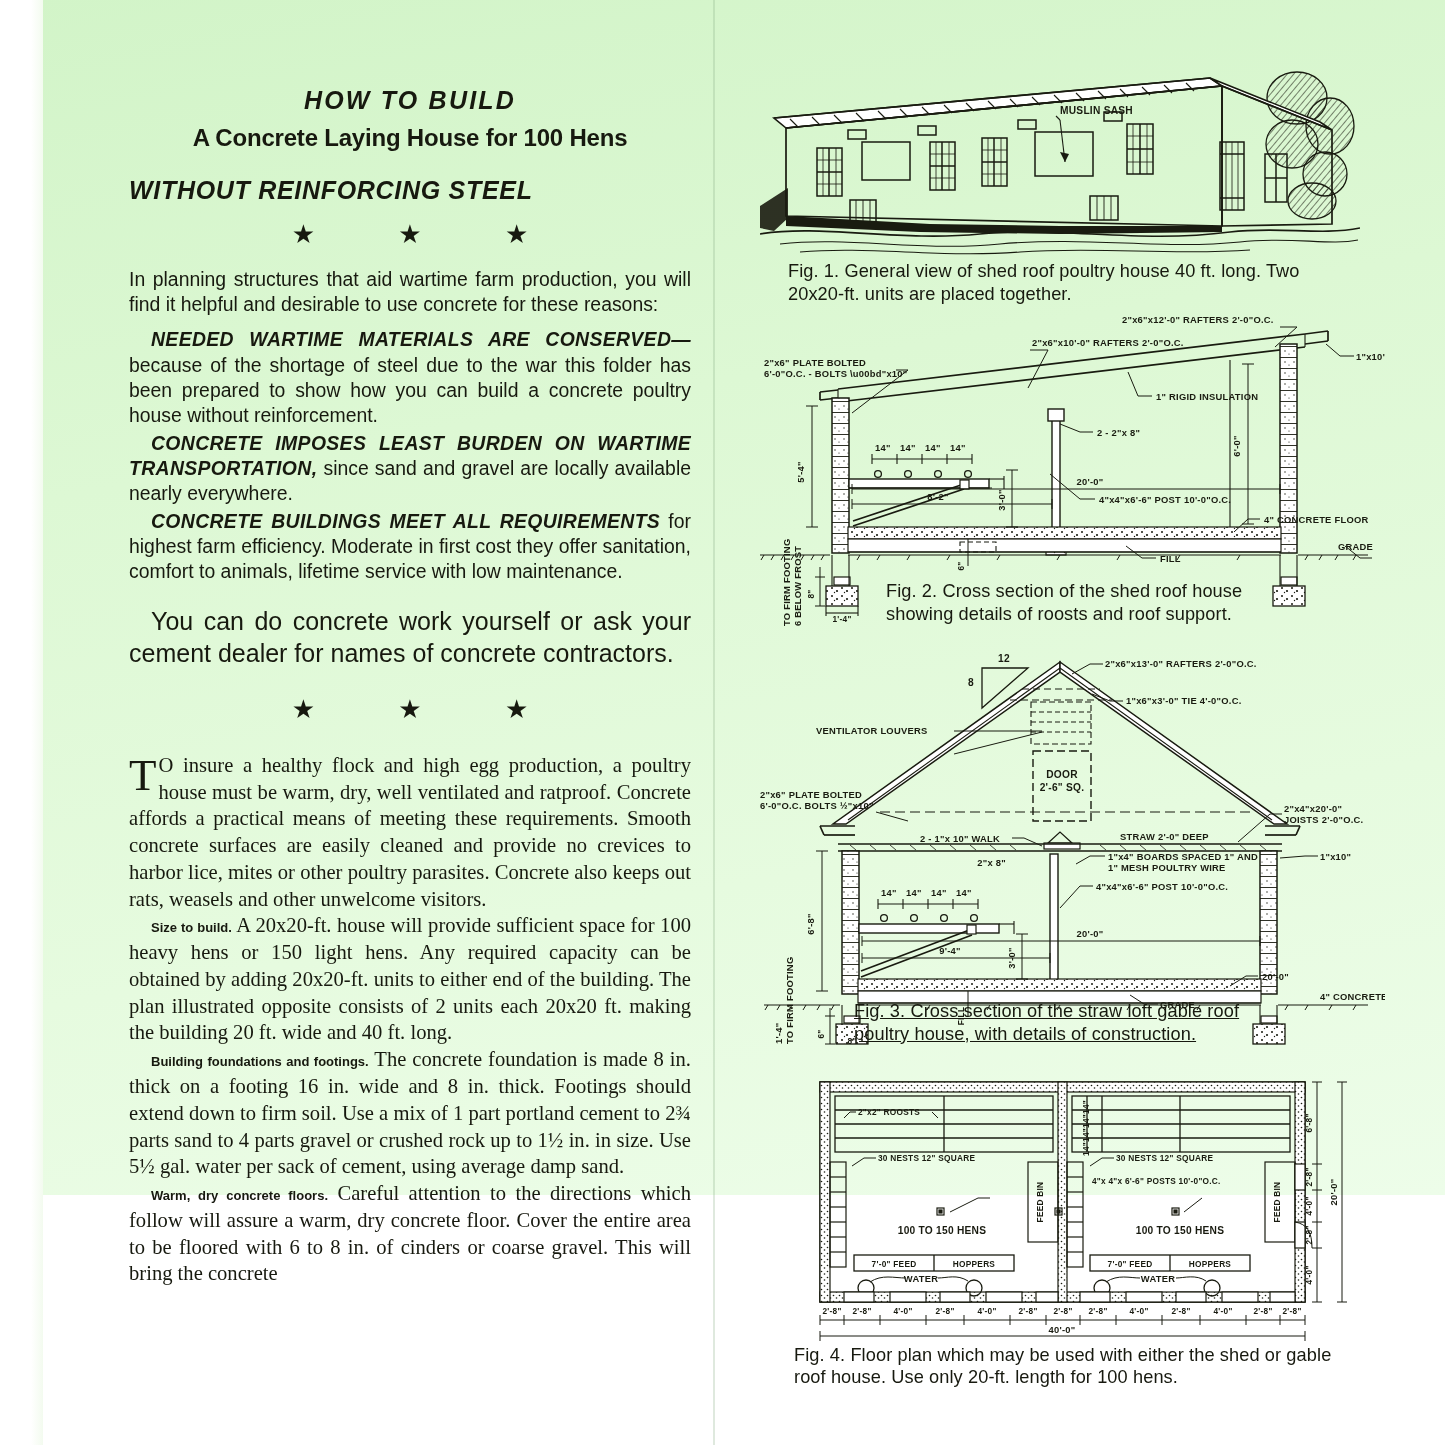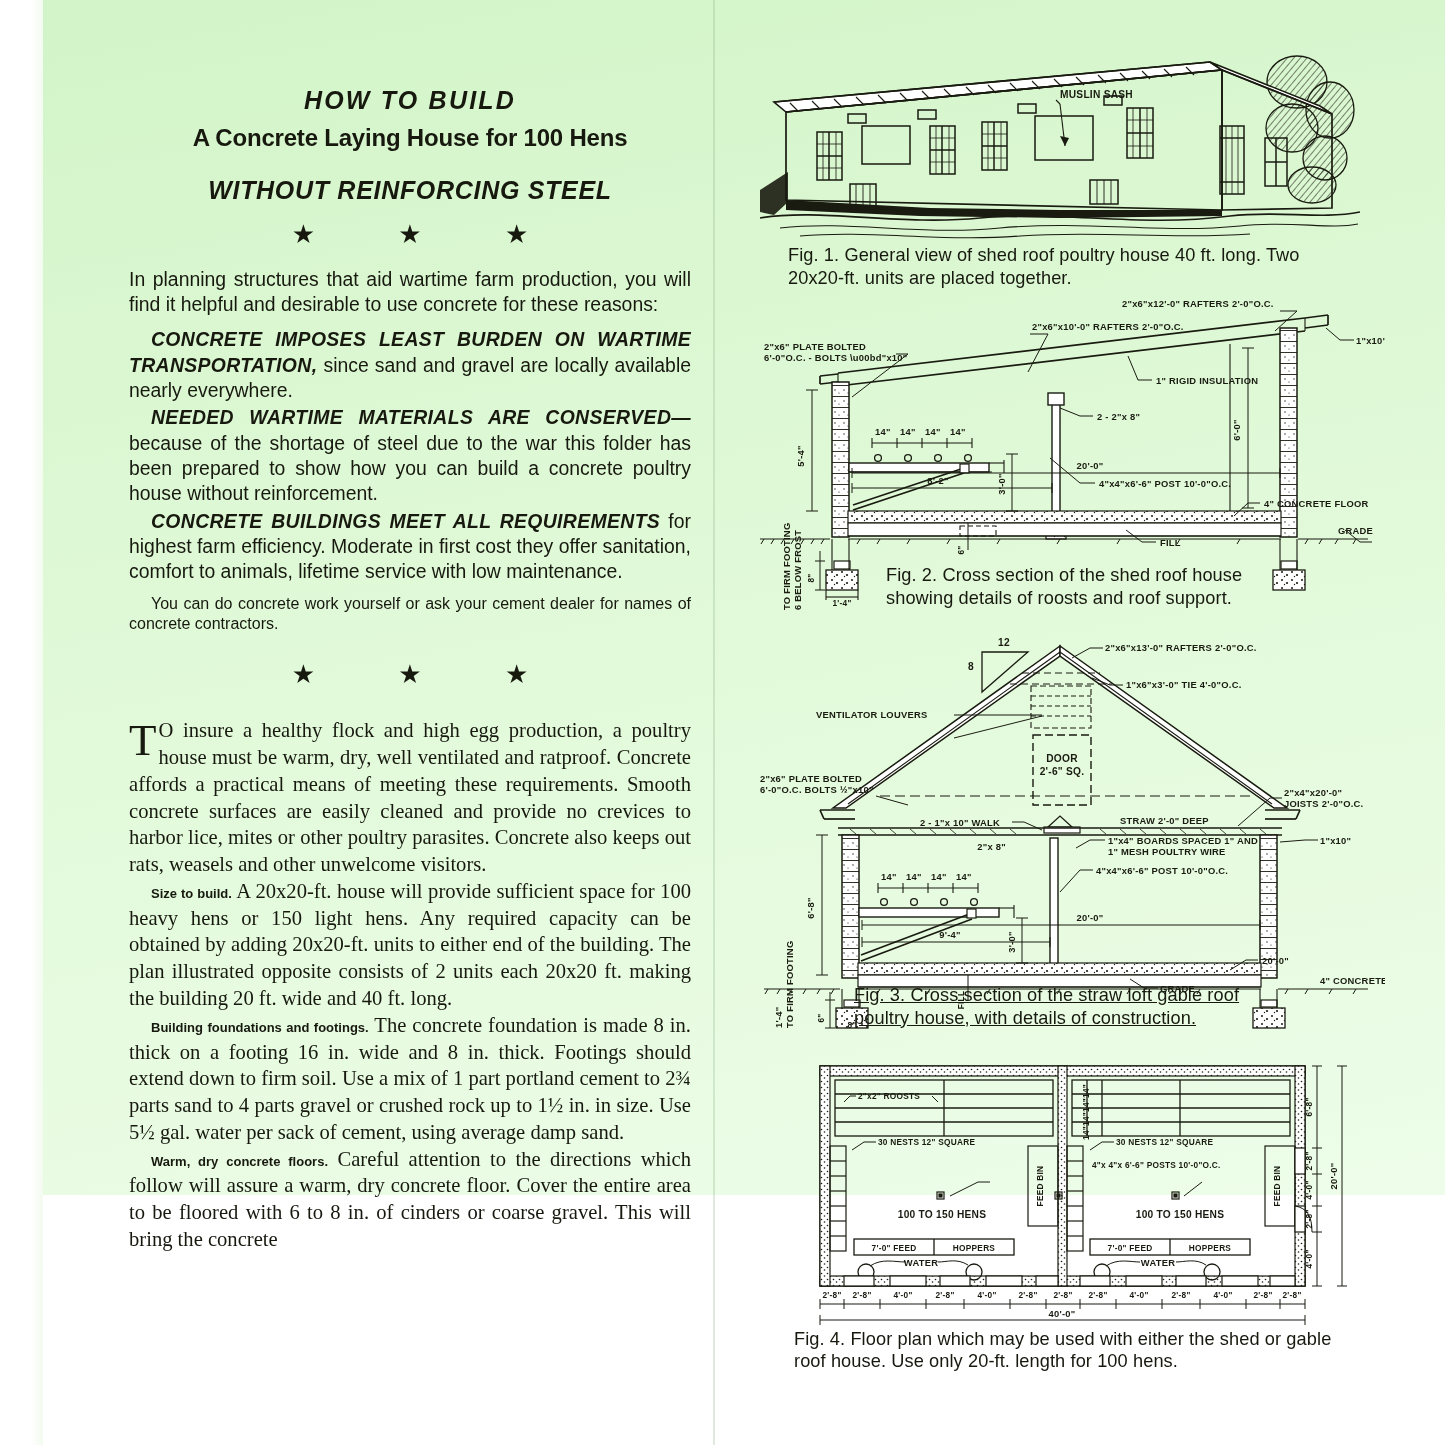--- a/index.html
+++ b/index.html
@@ -30,58 +30,58 @@
   .kicker{
     font-weight:bold;font-style:italic;font-size:25px;letter-spacing:2.2px;
     text-align:center;margin:0 0 9px 0;
   }
   .headline{
     font-weight:bold;font-size:24px;letter-spacing:-.2px;
     text-align:center;margin:0 0 24px 0;white-space:nowrap;
   }
   .subhead{
     font-weight:bold;font-style:italic;font-size:25px;letter-spacing:.7px;
-    text-align:center;margin:0 0 0 0;
+    text-align:left;margin:0 0 0 0;
   }
   .stars{
     text-align:center;font-size:26px;letter-spacing:38px;
     margin:16px 0 20px 38px;color:#17190f;line-height:1;
   }
   .stars.second{margin:26px 0 30px 38px;}
   .lede{
     font-size:19.4px;line-height:1.3;margin:8px 0 10px 0;
     text-align:justify;
   }
   .bullet{
     font-size:19.4px;line-height:1.305;margin:0 0 2px 0;
     text-indent:22px;text-align:justify;
   }
   .bullet b{font-weight:bold;font-style:italic;letter-spacing:.35px;}
   .plain-ind{
-    font-size:16px;line-height:1.305;margin:9px 0 0 0;
+    font-size:25px;line-height:1.305;margin:20px 0 0 0;
     text-indent:22px;text-align:justify;
   }
   
   .serif-block{font-family:"Liberation Serif", serif;}
   .dropcap-para{
     font-size:20.6px;line-height:1.30;text-align:justify;margin:0;
     position:relative;
   }
   .dropcap{
     float:left;font-size:45px;line-height:.86;font-weight:normal;
     padding:2px 2px 0 0;margin-top:2px;
   }
   .sp{
     font-size:20.6px;line-height:1.30;text-align:justify;margin:0;
     text-indent:22px;
   }
   .sp b{font-family:Liberation Sans, sans-serif;font-weight:bold;font-size:13px;}
 
   
-  .col-right{position:absolute;left:760px;top:40px;width:640px;}
+  .col-right{position:absolute;left:760px;top:56px;width:640px;}
   .figcap{
     font-family:"Liberation Sans", sans-serif;
     font-size:18.2px;line-height:1.26;color:#17190f;
     letter-spacing:.1px;
   }
   .figbox{position:relative;}
 
   svg{display:block;}
   .ln{stroke:#191b10;fill:none;}
   .thin{stroke-width:1.1;}
@@ -105,22 +105,22 @@
   <div class="col-left">
 
     <p class="kicker">HOW TO BUILD</p>
     <p class="headline">A Concrete Laying House for 100 Hens</p>
     <p class="subhead">WITHOUT REINFORCING STEEL</p>
 
     <div class="stars">★   ★   ★</div>
 
     <p class="lede">In planning structures that aid wartime farm production, you will find it helpful and desirable to use concrete for these reasons:</p>
 
+    <p class="bullet"><b>NEEDED WARTIME MATERIALS ARE CONSERVED—</b><span>because of the shortage of steel due to the war this folder has been prepared to show how you can build a concrete poultry house without reinforcement.</span></p>
     <p class="bullet"><b>CONCRETE IMPOSES LEAST BURDEN ON WARTIME TRANSPORTATION,</b><span> since sand and gravel are locally available nearly everywhere.</span></p>
-    <p class="bullet"><b>NEEDED WARTIME MATERIALS ARE CONSERVED—</b><span>because of the shortage of steel due to the war this folder has been prepared to show how you can build a concrete poultry house without reinforcement.</span></p>
     <p class="bullet"><b>CONCRETE BUILDINGS MEET ALL REQUIREMENTS</b><span> for highest farm efficiency. Moderate in first cost they offer sanitation, comfort to animals, lifetime service with low maintenance.</span></p>
 
     <p class="plain-ind">You can do concrete work yourself or ask your cement dealer for names of concrete contractors.</p>
 
     <div class="stars second">★   ★   ★</div>
 
     <div class="serif-block">
       <p class="dropcap-para"><span class="dropcap">T</span><span>O</span><span> insure a healthy flock and high egg production, a poultry house must be warm, dry, well ventilated and ratproof. Concrete affords a practical means of meeting these requirements. Smooth concrete surfaces are easily cleaned and provide no crevices to harbor lice, mites or other poultry parasites. Concrete also keeps out rats, weasels and other unwelcome visitors.</span></p>
 
       <p class="sp"><b>Size to build.</b><span> A 20x20-ft. house will provide sufficient space for 100 heavy hens or 150 light hens. Any required capacity can be obtained by adding 20x20-ft. units to either end of the building. The plan illustrated opposite consists of 2 units each 20x20 ft. making the building 20 ft. wide and 40 ft. long.</span></p>

